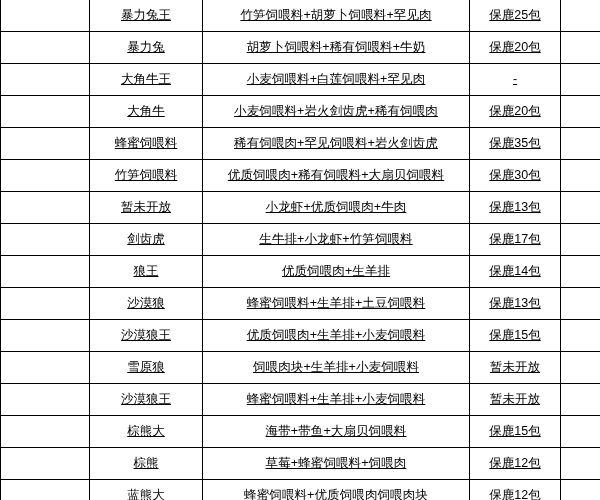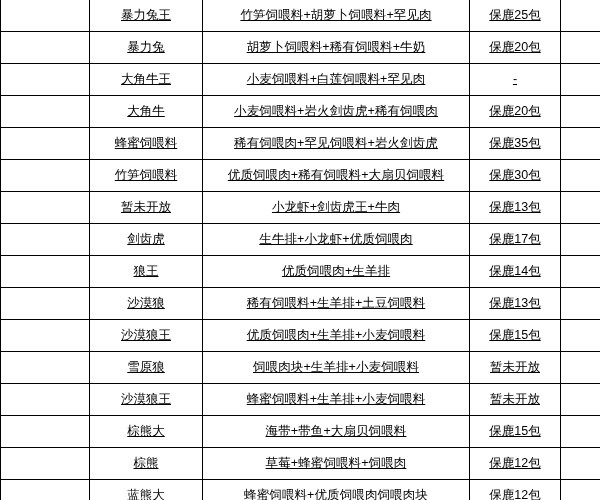--- a/index.html
+++ b/index.html
@@ -118,42 +118,42 @@
         <tr>
           <td class="c-left blank"></td>
           <td class="c-name">竹笋饲喂料</td>
           <td class="c-recipe">优质饲喂肉+稀有饲喂料+大扇贝饲喂料</td>
           <td class="c-qty">保鹿30包</td>
           <td class="c-right blank-r"></td>
         </tr>
         <tr>
           <td class="c-left blank"></td>
           <td class="c-name">暂未开放</td>
-          <td class="c-recipe">小龙虾+剑齿虎王+牛肉</td>
+          <td class="c-recipe">小龙虾+优质饲喂肉+牛肉</td>
           <td class="c-qty">保鹿13包</td>
           <td class="c-right blank-r"></td>
         </tr>
         <tr>
           <td class="c-left blank"></td>
           <td class="c-name">剑齿虎</td>
-          <td class="c-recipe">生牛排+小龙虾+优质饲喂肉</td>
+          <td class="c-recipe">生牛排+小龙虾+竹笋饲喂料</td>
           <td class="c-qty">保鹿17包</td>
           <td class="c-right blank-r"></td>
         </tr>
         <tr>
           <td class="c-left blank"></td>
           <td class="c-name">狼王</td>
           <td class="c-recipe">优质饲喂肉+生羊排</td>
           <td class="c-qty">保鹿14包</td>
           <td class="c-right blank-r"></td>
         </tr>
         <tr>
           <td class="c-left blank"></td>
           <td class="c-name">沙漠狼</td>
-          <td class="c-recipe">稀有饲喂料+生羊排+土豆饲喂料</td>
+          <td class="c-recipe">蜂蜜饲喂料+生羊排+土豆饲喂料</td>
           <td class="c-qty">保鹿13包</td>
           <td class="c-right blank-r"></td>
         </tr>
         <tr>
           <td class="c-left blank"></td>
           <td class="c-name">沙漠狼王</td>
           <td class="c-recipe">优质饲喂肉+生羊排+小麦饲喂料</td>
           <td class="c-qty">保鹿15包</td>
           <td class="c-right blank-r"></td>
         </tr>

